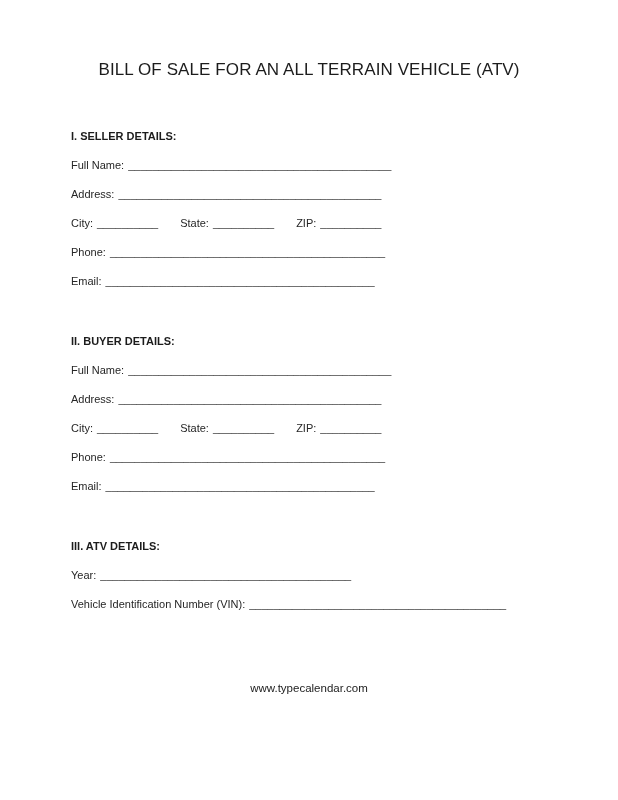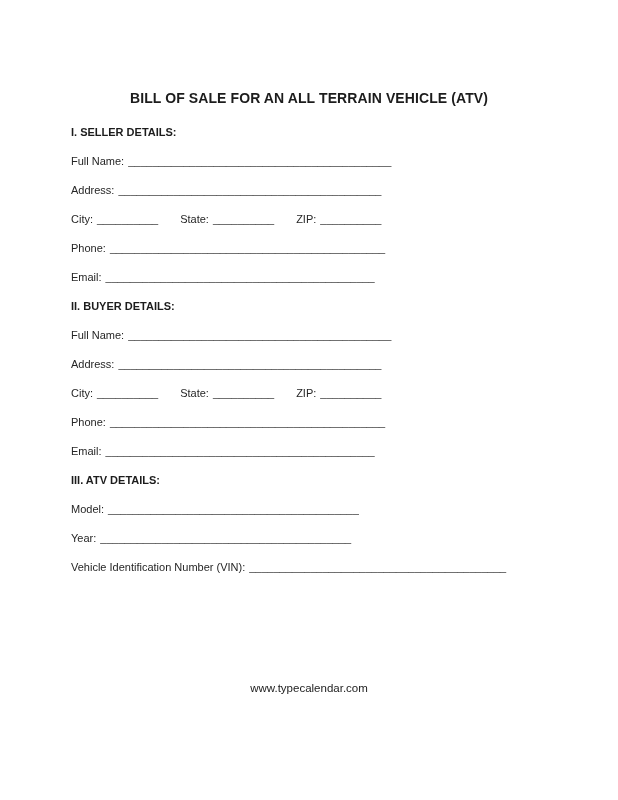--- a/index.html
+++ b/index.html
@@ -6,40 +6,41 @@
   .page {
     position: relative;
     width: 618px;
     height: 800px;
     background: #ffffff;
     color: #1f1f1f;
     font-family: "Liberation Sans", sans-serif;
     overflow: hidden;
   }
   .doc-title {
-    padding-top: 91px;
+    padding-top: 61px;
     text-align: center;
-    font-size: 14px;
-    font-weight: bold;
+    font-size: 17px;
+    font-weight: normal;
     letter-spacing: 0.1px;
     line-height: 1;
     color: #1c1c1c;
   }
   .content {
     padding: 13px 60px 0 71px;
   }
   .row {
     font-size: 11px;
     line-height: 29px;
     white-space: nowrap;
     color: #262626;
   }
   .row.heading {
     font-weight: bold;
     color: #1c1c1c;
+    margin-top: 31px;
   }
   .label { margin-right: 4px; }
   .blank { letter-spacing: 0; color: #3a3a3a; }
   .gap { margin-left: 22px; }
   .footer {
     position: absolute;
     top: 682px;
     left: 0;
     width: 100%;
     text-align: center;
@@ -97,23 +98,20 @@
       <span class="label">Phone:</span><span class="blank">_____________________________________________</span>
     </div>
 
     <div class="row">
       <span class="label">Email:</span><span class="blank">____________________________________________</span>
     </div>
 
     <div class="row heading">III. ATV DETAILS:</div>
 
 
-    <div class="row">
-      <span class="label">Model:</span><span class="blank">_________________________________________</span>
-    </div>
 
     <div class="row">
       <span class="label">Year:</span><span class="blank">_________________________________________</span>
     </div>
 
     <div class="row">
       <span class="label">Vehicle Identification Number (VIN):</span><span class="blank">__________________________________________</span>
     </div>
 
 

